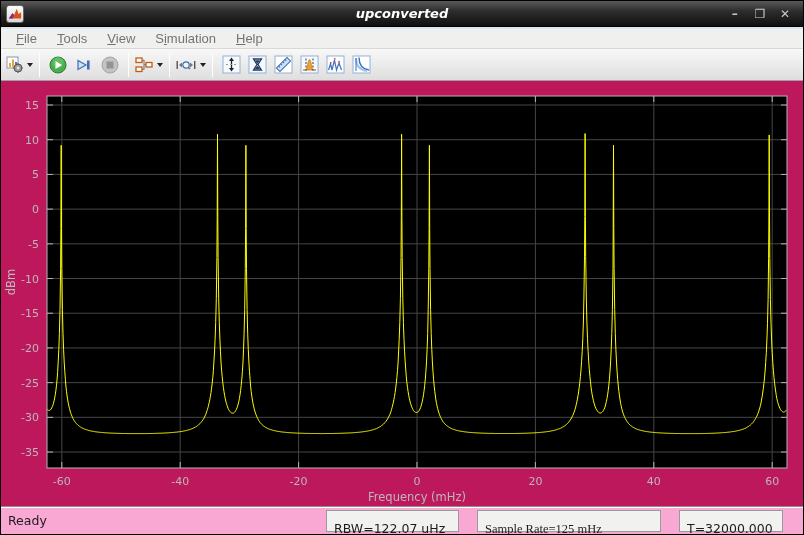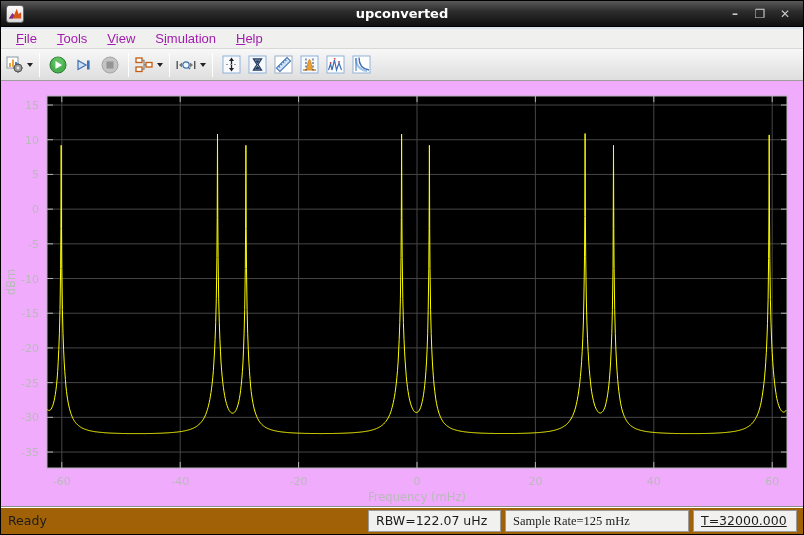--- a/index.html
+++ b/index.html
@@ -5,67 +5,67 @@
   * { margin:0; padding:0; box-sizing:border-box; }
   body { background:#888; font-family:"DejaVu Sans", sans-serif; }
   .window {
     position:relative; width:804px; height:535px;
     border:1px solid #000; background:#ececec; overflow:hidden;
   }
   
   .titlebar {
     height:26px; display:flex; align-items:center;
     background:linear-gradient(#5a5a5a 0%, #2d2d2d 40%, #101010 100%);
-    border-bottom:1px solid #000; position:relative;
+    border-bottom:1px solid #000; position:relative;font-style:italic;
   }
   .app-icon { width:18px; height:18px; margin-left:5px; border-radius:3px;
     background:linear-gradient(#fdfdfd,#d8d8d8); border:1px solid #666;
     display:flex; align-items:center; justify-content:center; }
   .title-text {
     position:absolute; left:0; right:0; text-align:center;
     color:#fff; font-weight:bold; font-size:13px; pointer-events:none;
   }
   .win-controls { margin-left:auto; display:flex; gap:9px; padding-right:10px; }
   .win-btn { color:#c9c9c9; font-size:12px; font-weight:bold; width:16px; text-align:center;
     line-height:16px; cursor:default; }
   
   .menubar {
     height:22px; background:#f0f0ee; border-top:2px solid #dde6f0;
     display:flex; align-items:center; padding-left:6px; gap:2px;
     border-bottom:1px solid #d8d8d8;
   }
-  .menu-item { font-family:"Liberation Sans", sans-serif; font-size:13px; color:#a21caf;
+  .menu-item { font-family:"Liberation Sans", sans-serif; font-size:13px; color:#737373;
     padding:4px 9px; cursor:default; }
   
   .toolbar {
     height:32px; background:linear-gradient(#f8f8f8,#dedede);
     border-bottom:1px solid #9f9f9f; display:flex; align-items:center; padding:0 4px;
   }
   .tb {
     height:26px; min-width:26px; border:1px solid transparent; background:transparent;
     display:flex; align-items:center; justify-content:center; gap:2px; cursor:default;
   }
   .tb.disabled { opacity:.95; }
   .caret { width:0; height:0; border-left:3.5px solid transparent;
     border-right:3.5px solid transparent; border-top:4px solid #222; margin-left:2px; }
   .tbsep { width:1px; height:24px; background:#aaa; border-right:1px solid #fff; margin:0 5px; }
   
-  .figure { position:relative; height:425px; background:#f0abfc; }
+  .figure { position:relative; height:425px; background:#be185d; }
   .figure svg text { font-family:"DejaVu Sans", sans-serif; }
   
   .statusbar {
-    height:28px; background:#a16207; border-top:1px solid #8e8e8e;
+    height:28px; background:#f9a8d4; border-top:1px solid #8e8e8e;
     box-shadow:inset 0 1px 0 #ffffff;
     display:flex; align-items:center; font-family:"DejaVu Sans", sans-serif;
     font-size:12.5px; color:#1c1c1c; padding:0 2px;
   }
   .status-ready { flex:1; padding-left:5px; }
   .status-panel {
     border:1px solid #9a9a9a; background:#f1f1ef; height:22px; line-height:20px;
-    padding:0 7px; margin-right:4px; white-space:nowrap;
+    padding:8px 7px; margin-right:18px; white-space:nowrap;
   }
   .status-panel.rbw { width:133px; }
   .status-panel.sr  { width:184px;font-family:Liberation Serif, serif; }
   .status-panel.t   { width:104px;text-decoration:underline; }
 </style>
 </head>
 <body>
 
 <div class="window">
 

